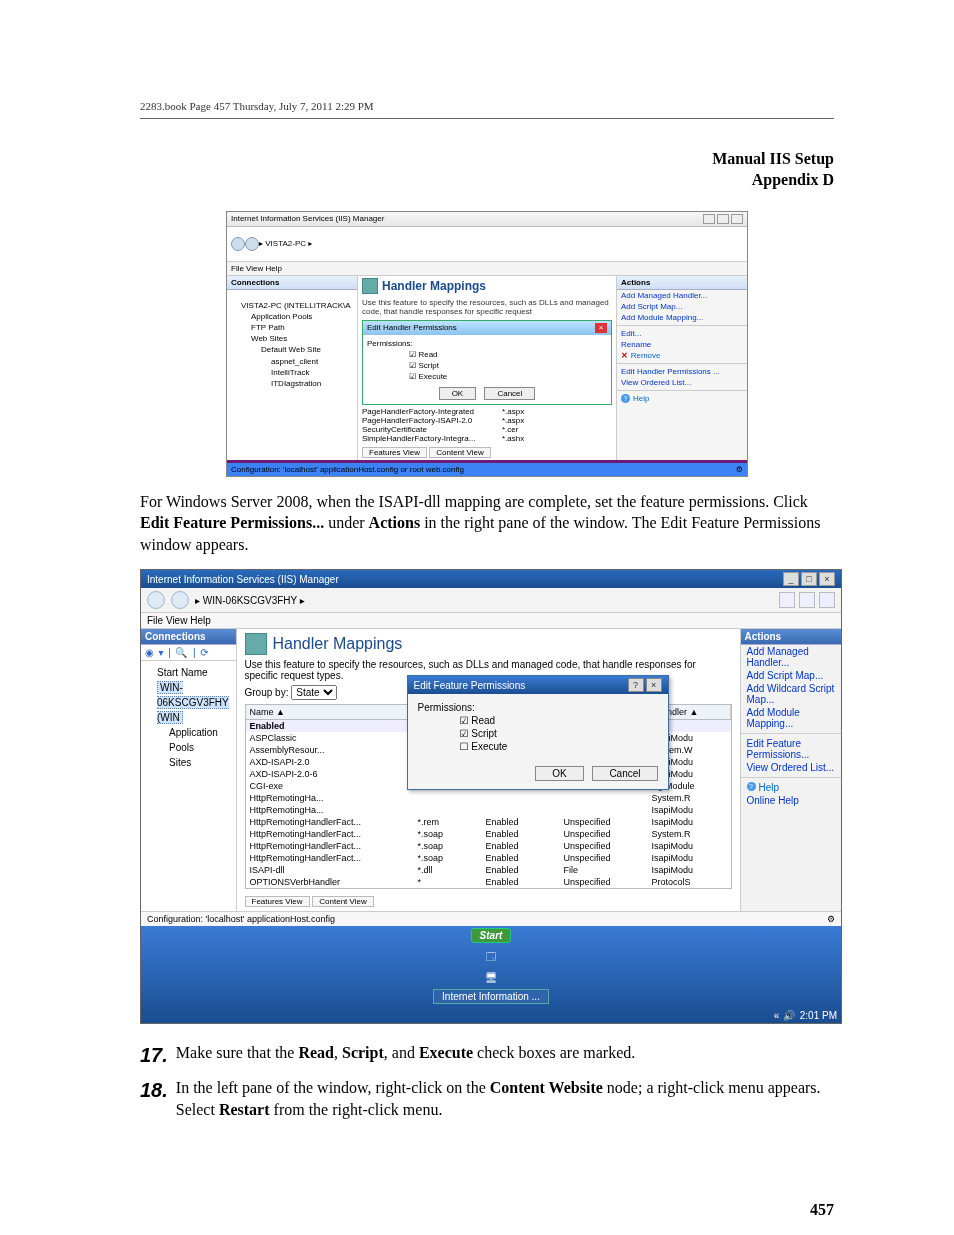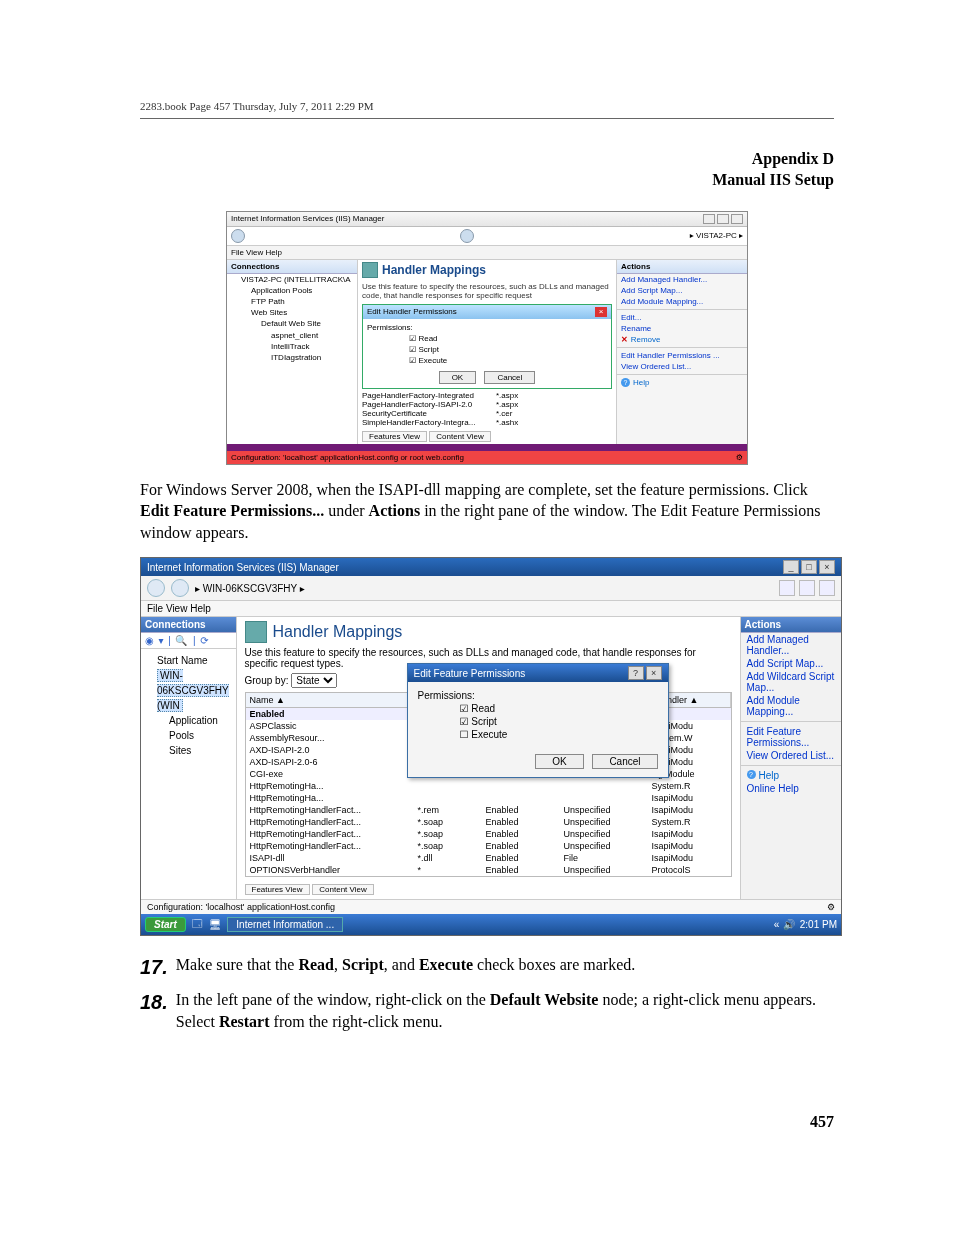--- a/index.html
+++ b/index.html
@@ -69,72 +69,72 @@
     background: linear-gradient(#f7f7f7,#e6e6e6);
     padding: 2px 4px;
     font-size: 8px;
     border-bottom: 1px solid #bbb;
     display:flex; justify-content:space-between; align-items:center;
   }
   .window-btns { display:flex; gap:2px; }
   .window-btn { width:10px; height:8px; border:1px solid #999; background:#eee; }
   .iis-nav {
     display:flex; align-items:center; 
-    padding: 2px 4px; border-bottom:1px solid #ccc;justify-content:space-between;
+    padding: 10px 4px; border-bottom:1px solid #ccc;
   }
   .nav-btn { width:12px; height:12px; border-radius:50%; background:#cde; border:1px solid #89a; }
   .iis-menu { padding:2px 4px; border-bottom:1px solid #ccc; background:#f4f4f4; }
   .iis-body { display:flex; }
   .conn-panel {
     width: 130px;
     border-right:1px solid #ccc;
   }
   .panel-header {
     background: linear-gradient(#e8f0fb,#cfe0f5);
     padding:2px 4px;
     font-weight:bold;
     border-bottom:1px solid #aac;
   }
-  .tree { padding: 0 4px; line-height: 1.4; }
+  .tree { padding: 10px 4px; line-height: 1.4; }
   .tree ul { list-style:none; margin:0; padding-left:10px; }
   .center-panel { flex:1; padding: 2px 4px; position:relative; }
   .hm-title { font-size:12px; font-weight:bold; color:#1a4b8c; display:flex; align-items:center; gap:4px; }
   .hm-icon { width:14px; height:14px; background:#6aa; border:1px solid #488; }
   .hm-desc { margin: 4px 0; color:#333; }
   .dialog1 {
     border:1px solid #3a6; background:#fff;
     padding:4px; margin:2px 0;
   }
   .dialog1 .dlg-title {
     background: linear-gradient(#bde3ff,#8cc3ef);
     margin:-4px -4px 4px -4px; padding:2px 4px;
     display:flex; justify-content:space-between; align-items:center;
   }
   .dlg-x { width:12px; height:10px; background:#d33; color:#fff; text-align:center; line-height:10px; font-size:8px; }
   .chk { margin: 2px 6px; padding-left: 36px; }
   .dlg-btns { text-align:center; margin-top:6px; }
   .dlg-btn { display:inline-block; border:1px solid #888; background:#eee; padding:1px 12px; margin:0 3px; }
-  .handler-list div { display:flex; gap:4px; }
+  .handler-list div { display:flex; gap:10px; }
   .handler-list span:first-child { width: 130px; }
   .actions-panel {
     width: 130px;
     border-left:1px solid #ccc;
     background:#f5f5f5;
   }
   .actions-panel .panel-header { background: linear-gradient(#e8f0fb,#cfe0f5); }
   .actions-panel a { display:block; color:#0033cc; padding:1px 4px; text-decoration:none; }
   .actions-panel .sep { border-top:1px solid #ccc; margin:2px 0; }
   .actions-panel .help-row { color:#06c; display:flex; gap:3px; align-items:center; padding:1px 4px;}
   .help-icon { width:9px; height:9px; border-radius:50%; background:#49e; color:#fff; font-size:7px; text-align:center; line-height:9px; }
   .remove-row { display:flex; gap:3px; align-items:center; padding:1px 4px; color:#06c;}
   .x-icon { color:#c00; font-weight:bold; }
   .iis-footer {
-    border-top:7px solid #701a75; font-size:8px; padding:2px 4px;
+    border-top:3px solid #701a75; font-size:8px; padding:2px 4px;
     display:flex; justify-content:space-between; align-items:center;
-    background:#ef4444;
+    background:#3b82f6;
     text-align:right;
   }
   .view-tabs { margin-top:4px; }
   .view-tab { display:inline-block; border:1px solid #bbb; background:#f7f7f7; padding:0 6px; font-size:8px; }
 
   
   .iis-large {
     width: 700px;
     margin: 14px auto 18px auto;
     border:1px solid #666;
@@ -196,36 +196,36 @@
   }
   .actions2 .panel-header { background: linear-gradient(#5b8dd6,#3a6bb0); color:#fff; }
   .actions2 a { display:block; color:#0033cc; padding:1px 6px; text-decoration:none; }
   .actions2 .sep { border-top:1px solid #ccc; margin:3px 0; }
   .footer2 {
     border-top:1px solid #ccc; padding:2px 6px; font-size:9px; background:#f7f7f7;
     display:flex; justify-content:space-between; align-items:flex-start;
   }
   .taskbar {
     background: linear-gradient(#3a7bd5,#1a4d90);
-    color:#fff; display:flex; align-items:center; gap:6px; padding:2px 4px; font-size:10px;
+    color:#fff; display:flex; align-items:center; gap:6px; padding:2px 4px; font-size:10px;flex-direction:column;
   }
   .taskbar .start { background:#3c9a3c; border:1px solid #2c7; border-radius:3px; padding:1px 8px; font-weight:bold;font-style:italic;}
   .taskbar .task { background:#2f64ab; border:1px solid #5aa; padding:1px 8px; }
   .taskbar .tray { margin-left:auto; display:flex; gap:4px; align-items:center; }
 </style>
 </head>
 <body>
 
 <div class="page">
 
   <div class="bookmark">2283.book  Page 457  Thursday, July 7, 2011  2:29 PM</div>
 
   <div class="appendix-header">
+    <div>Manual IIS Setup</div>
     <div>Appendix D</div>
-    <div>Manual IIS Setup</div>
   </div>
 
   <div class="iis-small">
     <div class="iis-title">
       <span>Internet Information Services (IIS) Manager</span>
       <span class="window-btns">
         <span class="window-btn"></span>
         <span class="window-btn"></span>
         <span class="window-btn"></span>
       </span>
@@ -543,18 +543,18 @@
   <div class="step-row">
     <div class="step-num">17.</div>
     <div class="step-text">
       <span>Make sure that the </span><b>Read</b><span>, </span><b>Script</b><span>, and </span><b>Execute</b><span> check boxes are marked.</span>
     </div>
   </div>
 
   <div class="step-row">
     <div class="step-num">18.</div>
     <div class="step-text">
-      <span>In the left pane of the window, right-click on the </span><b>Default Website</b><span> node; a right-click menu appears. Select </span><b>Restart</b><span> from the right-click menu.</span>
+      <span>In the left pane of the window, right-click on the </span><b>Content Website</b><span> node; a right-click menu appears. Select </span><b>Restart</b><span> from the right-click menu.</span>
     </div>
   </div>
 
   <div class="page-num">457</div>
 </div>
 
 </body></html>

